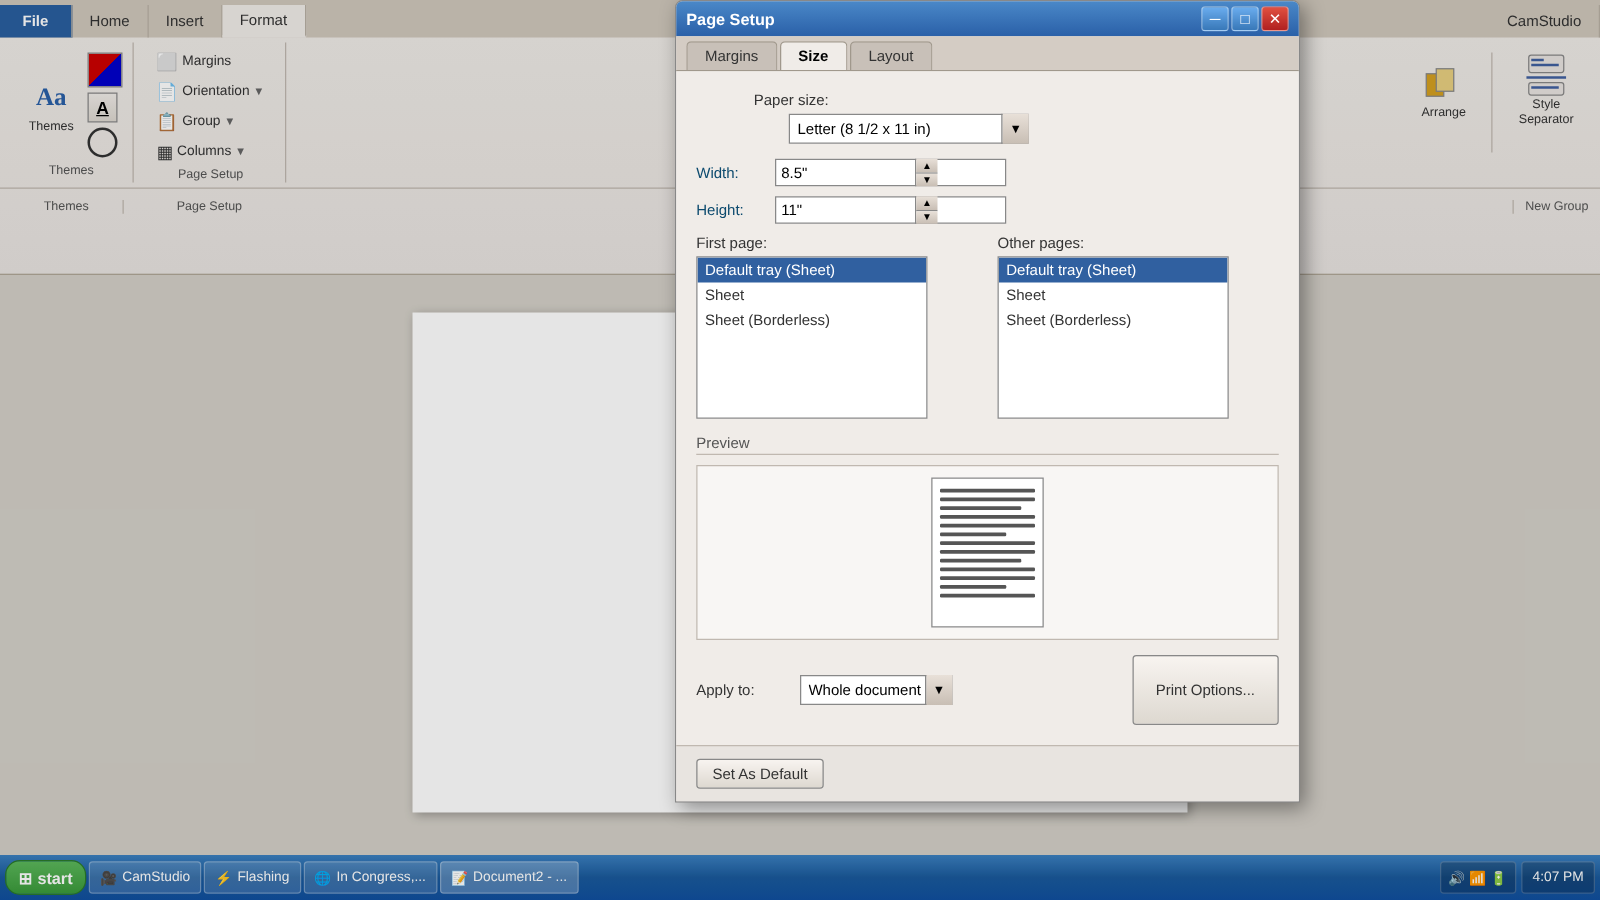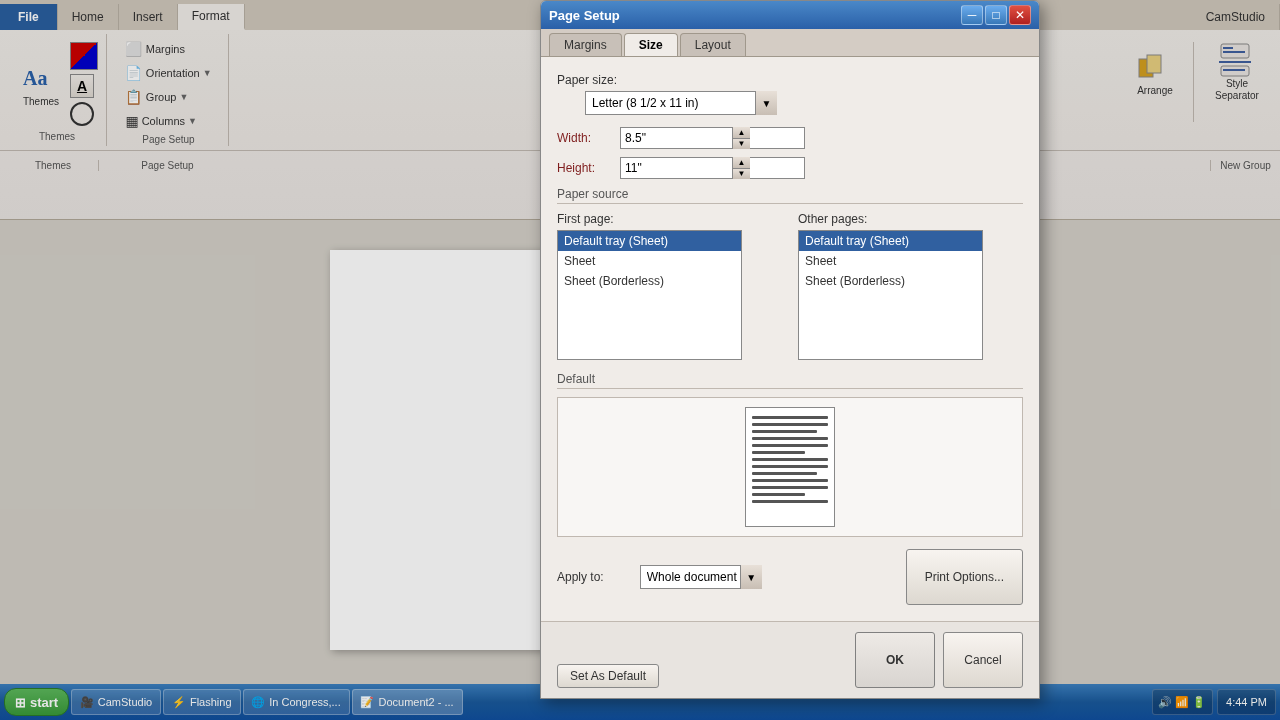--- a/index.html
+++ b/index.html
@@ -99,21 +99,21 @@
       font-size: 10px;
       text-align: center;
       color: #333;
     }
 
     .ribbon-icon-large {
       width: 36px;
       height: 36px;
       display: flex;
       align-items: center;
-      justify-content: flex-start;
+      justify-content: center;
       font-size: 24px;
     }
 
     .ribbon-btn-small {
       display: flex;
       flex-direction: row;
       align-items: center;
       gap: 3px;
       padding: 2px 4px;
       cursor: pointer;
@@ -311,20 +311,21 @@
       color: #000;
     }
 
     .dialog-body {
       padding: 16px;
       background: #f0ece8;
     }
 
     .form-group {
       margin-bottom: 12px;
+      margin-left: 46px;
     }
 
     .form-label {
       font-size: 12px;
       color: #333;
       margin-bottom: 4px;
       display: block;
     }
 
     .form-section-label {
@@ -371,21 +372,21 @@
     .inline-form-row {
       display: flex;
       align-items: center;
       gap: 8px;
       margin-bottom: 8px;
     }
 
     .inline-label {
       width: 55px;
       font-size: 12px;
-      color: #7f1d1d;
+      color: #0c4a6e;
     }
 
     .spin-input {
       position: relative;
       display: inline-flex;
       align-items: center;
       width: 130px;
     }
 
     .spin-field {
@@ -710,21 +711,20 @@
         <span class="inline-label">Height:</span>
         <div class="spin-input">
           <input class="spin-field" type="text" value="11&quot;" style="">
           <div class="spin-buttons">
             <button class="spin-up">▲</button>
             <button class="spin-down">▼</button>
           </div>
         </div>
       </div>
 
-      <div class="form-section-label">Paper source</div>
 
       <div class="two-col">
 
         <div class="list-col">
           <div class="list-col-label">First page:</div>
           <div class="list-scrollable">
             <div class="list-box" style="width:185px;">
               <div class="list-item selected">Default tray (Sheet)</div>
               <div class="list-item">Sheet</div>
               <div class="list-item">Sheet (Borderless)</div>
@@ -738,21 +738,21 @@
             <div class="list-box" style="width:185px;">
               <div class="list-item selected">Default tray (Sheet)</div>
               <div class="list-item">Sheet</div>
               <div class="list-item">Sheet (Borderless)</div>
             </div>
           </div>
         </div>
       </div>
 
       <div style="margin-top:12px;">
-        <div class="form-section-label">Default</div>
+        <div class="form-section-label">Preview</div>
         <div class="preview-box">
           <div class="preview-page">
             <div class="preview-line full"></div>
             <div class="preview-line full"></div>
             <div class="preview-line medium"></div>
             <div class="preview-line full"></div>
             <div class="preview-line full"></div>
             <div class="preview-line short"></div>
             <div class="preview-line full"></div>
             <div class="preview-line full"></div>
@@ -772,24 +772,20 @@
           <div class="select-arrow">▼</div>
         </div>
         <div style="margin-left:auto;">
           <button class="dialog-btn">Print Options...</button>
         </div>
       </div>
     </div>
 
     <div class="dialog-footer">
       <button class="set-default-btn">Set As Default</button>
-      <div style="display:flex; gap:8px;">
-        <button class="dialog-btn primary">OK</button>
-        <button class="dialog-btn">Cancel</button>
-      </div>
     </div>
   </div>
 </div>
 
 <div class="taskbar">
   <button class="start-btn">
     <span>⊞</span>
     <span>start</span>
   </button>
 
@@ -808,16 +804,16 @@
   <div class="taskbar-item" style="background:rgba(255,255,255,0.25);">
     <span>📝</span>
     <span>Document2 - ...</span>
   </div>
 
   <div class="taskbar-right">
     <div class="system-tray">
       <span>🔊 📶 🔋</span>
     </div>
     <div style="background:rgba(0,0,0,0.2); border:1px solid rgba(255,255,255,0.2); border-radius:3px; padding:2px 8px; height:26px; display:flex; align-items:center; cursor:pointer;">
-      <span>4:44 PM</span>
+      <span>4:07 PM</span>
     </div>
   </div>
 </div>
 
 </body></html>

